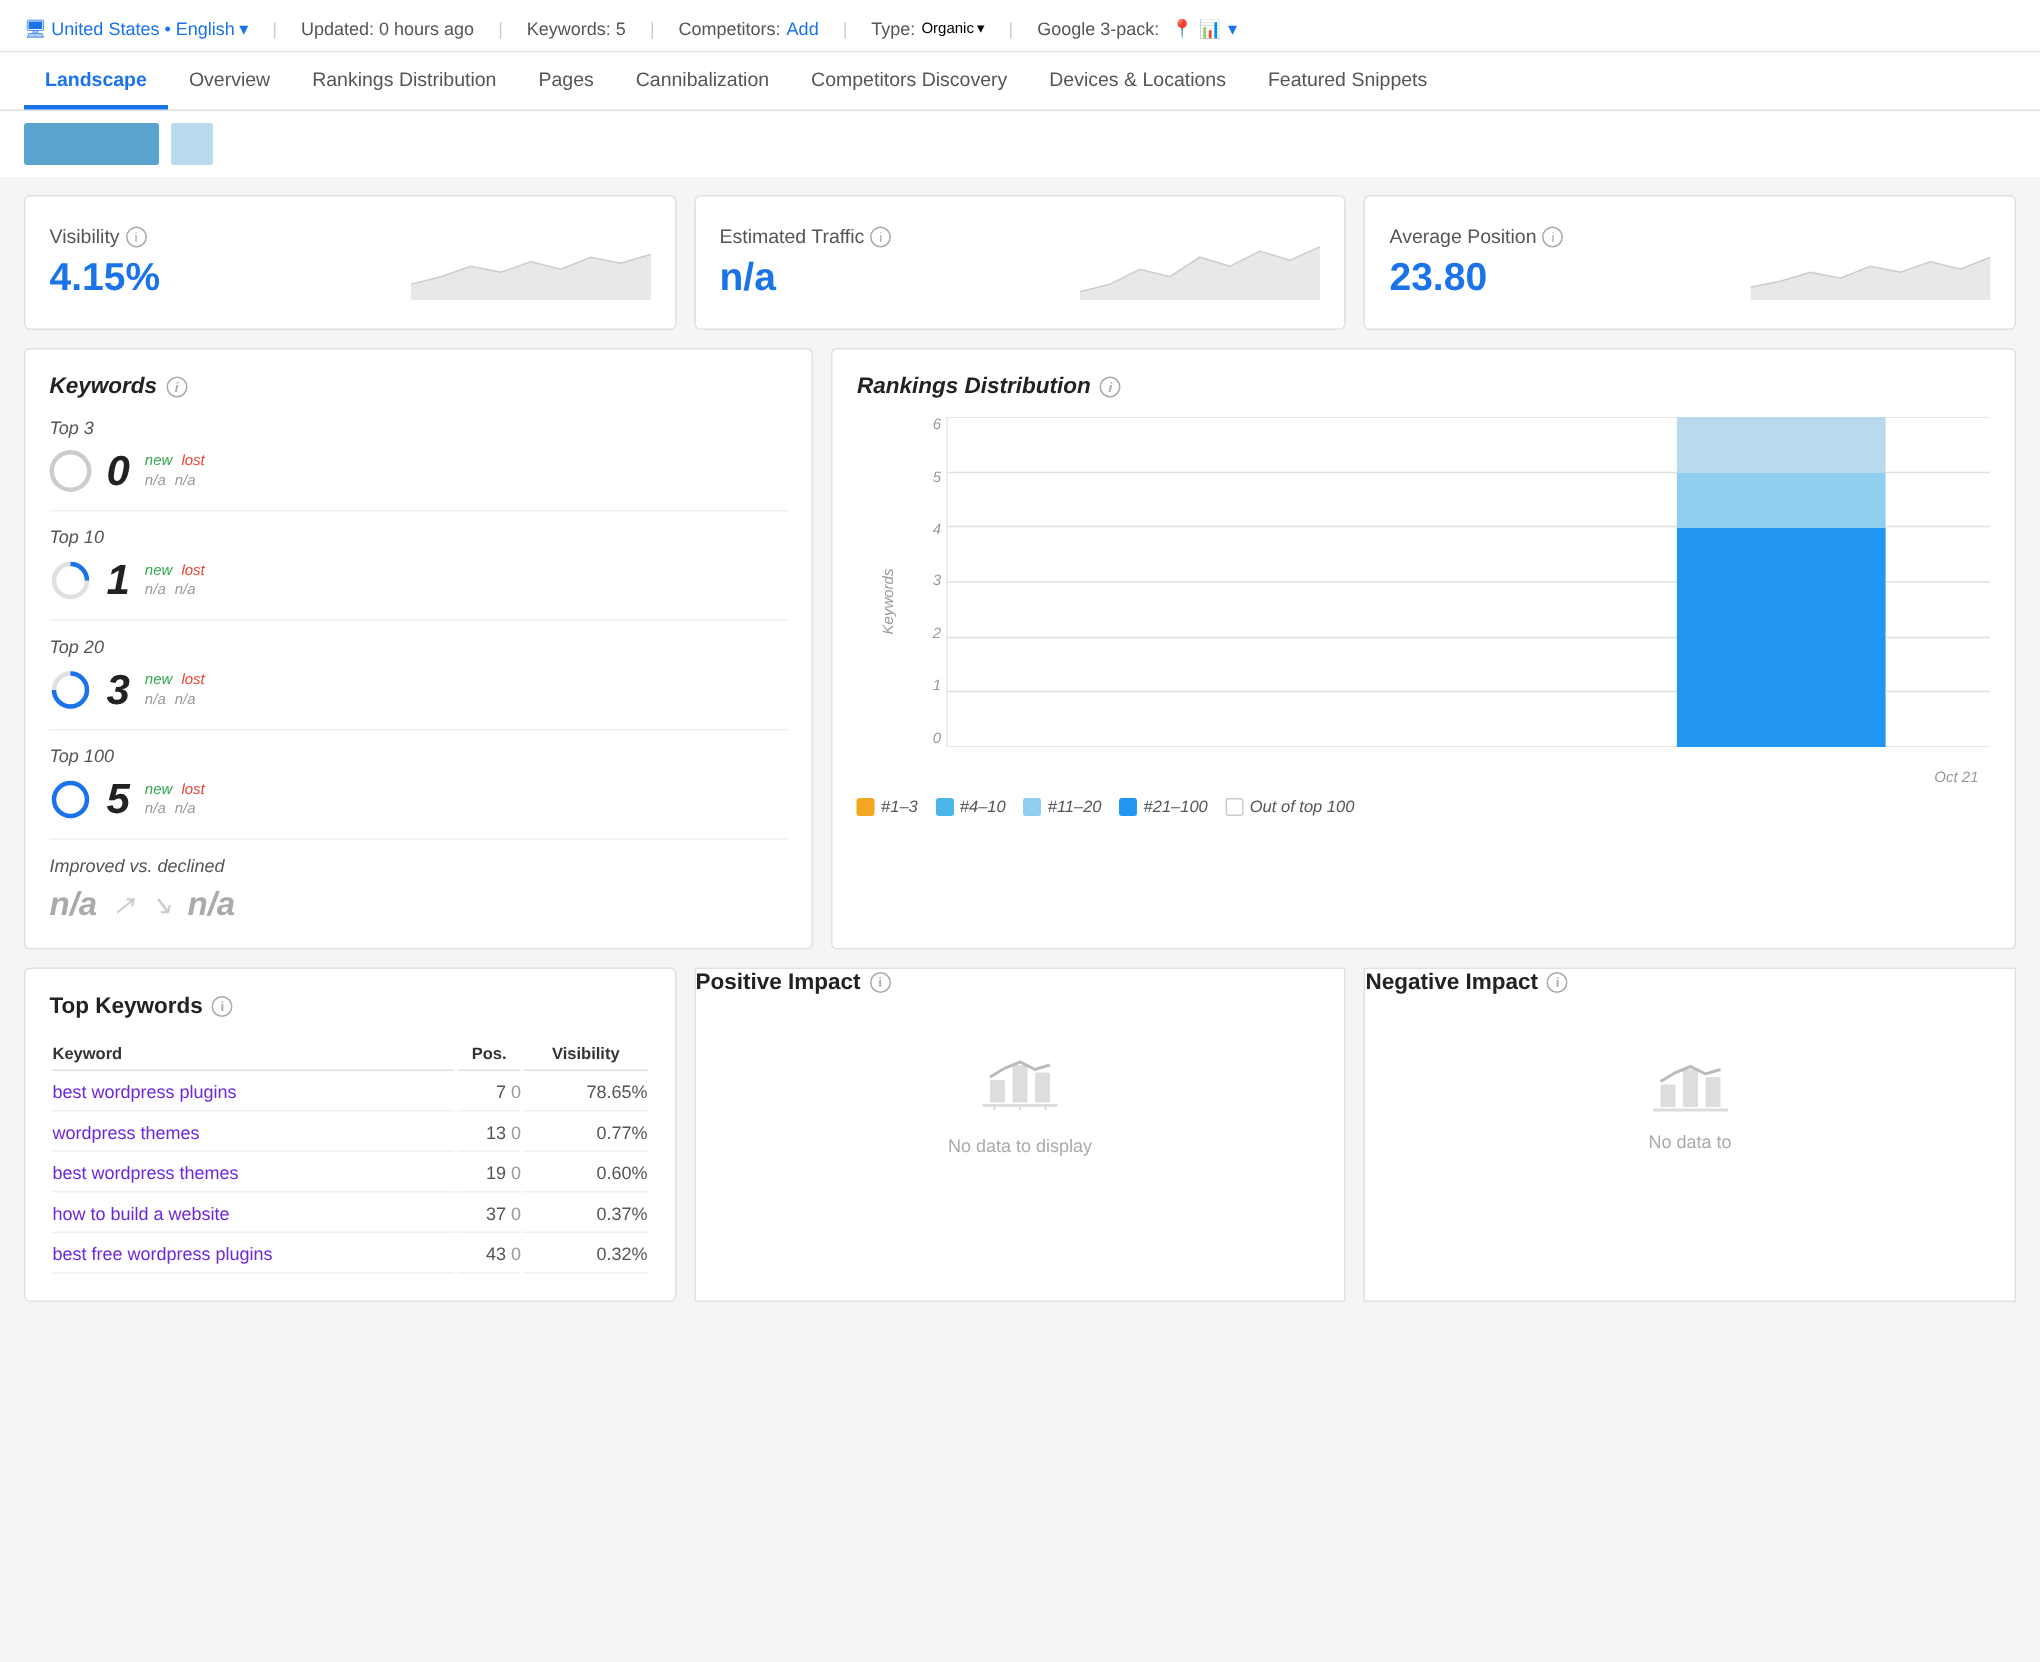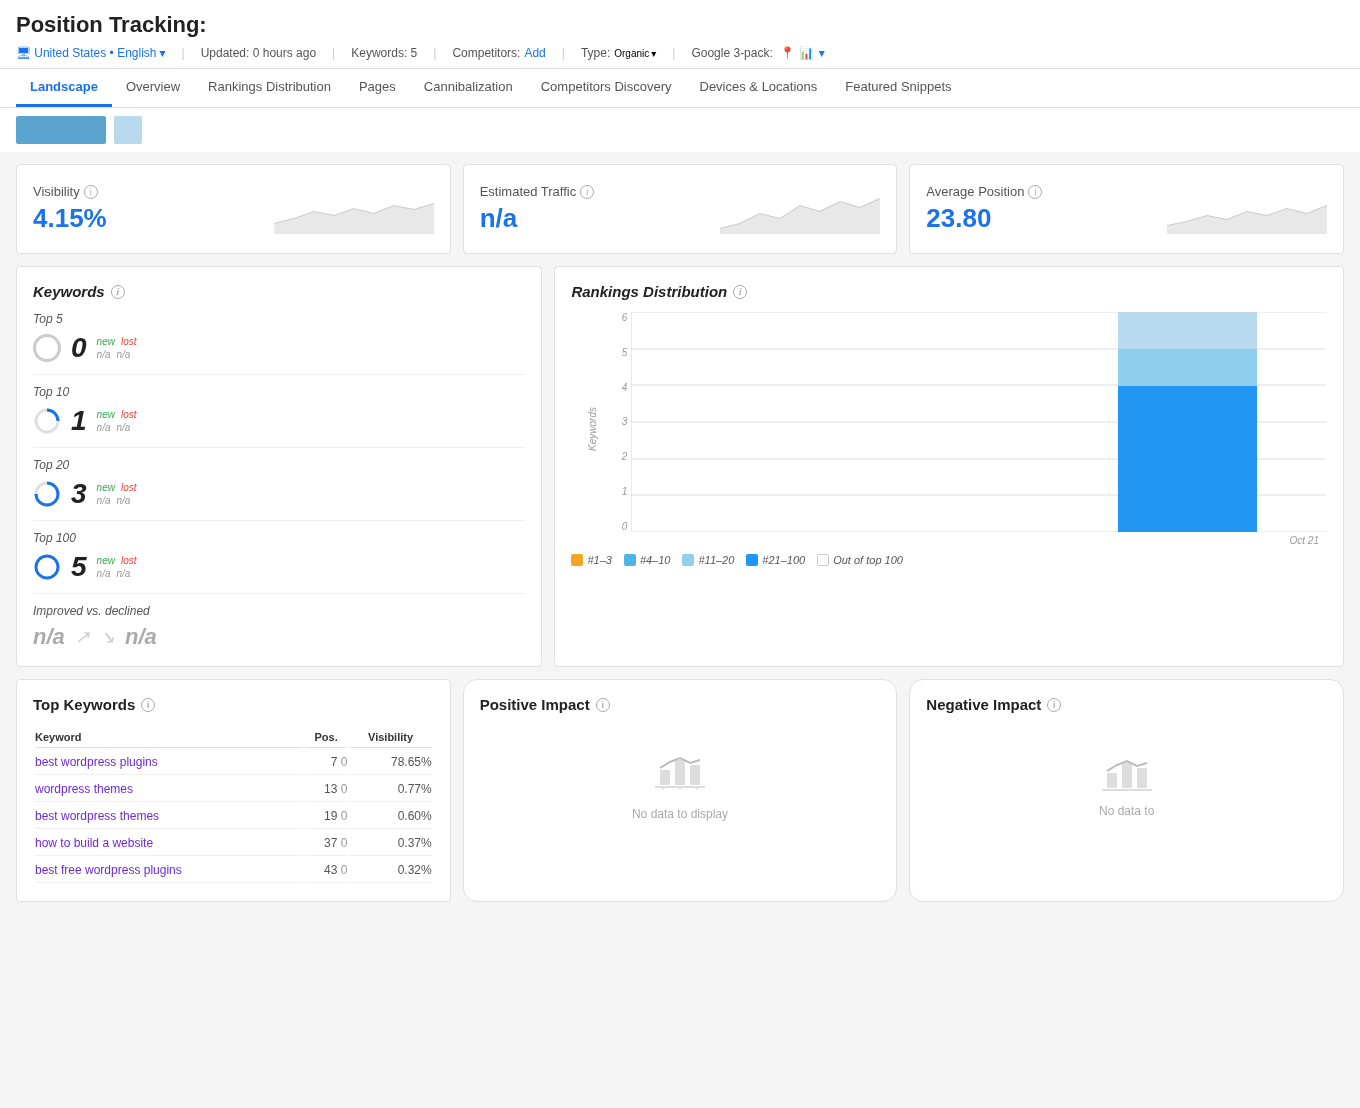--- a/index.html
+++ b/index.html
@@ -46,50 +46,49 @@
     .keyword-badges { display: flex; flex-direction: column; gap: 2px; font-size: 10px; color: #999; }
     .badge-row { display: flex; gap: 6px; }
     .improved-section { margin-top: 8px; }
     .improved-label { font-size: 12px; color: #555; margin-bottom: 6px; }
     .improved-row { display: flex; align-items: center; gap: 10px; }
     .improved-value { font-size: 22px; font-weight: bold; color: #aaa; }
     .arrow-icon { color: #ccc; font-size: 18px; }
 
     
     .rankings-card { background: #fff; border: 1px solid #e0e0e0; border-radius: 4px; padding: 16px; }
-    .chart-x-label { text-align: right; font-size: 10px; color: #999; margin-top: 0; padding-right: 8px; }
+    .chart-x-label { text-align: right; font-size: 10px; color: #999; margin-top: 12px; padding-right: 8px; }
     .chart-legend { display: flex; flex-wrap: wrap; gap: 12px; margin-top: 8px; }
     .legend-item { display: flex; align-items: center; gap: 4px; font-size: 11px; color: #555; }
     .legend-box { width: 12px; height: 12px; border-radius: 2px; }
     .legend-box-outline { width: 12px; height: 12px; border-radius: 2px; border: 1px solid #ccc; background: #fff; }
 
     
     .bottom-row { display: grid; grid-template-columns: 1fr 1fr 1fr; gap: 12px; }
     .top-keywords-card { background: #fff; border: 1px solid #e0e0e0; border-radius: 4px; padding: 16px; }
-    .impact-card { background: #fff; border: 1px solid #e0e0e0; border-radius: 14px; padding: 16px; }
+    .impact-card { background: #fff; border: 1px solid #e0e0e0; border-radius: 0; padding: 0; }
 
     .kw-table { width: 100%; margin-top: 8px; }
     .kw-table th { text-align: left; font-size: 11px; font-weight: bold; color: #333; padding: 4px 0; border-bottom: 1px solid #e0e0e0; }
     .kw-table th:not(:first-child) { text-align: center; }
     .kw-table td { padding: 5px 0; font-size: 12px; border-bottom: 1px solid #f0f0f0; }
     .kw-table td:not(:first-child) { text-align: right; color: #555; }
     .kw-link { color: #6d28d9; text-decoration: none; cursor: pointer; }
 
     .no-data-area { display: flex; flex-direction: column; align-items: center; justify-content: center; height: 120px; color: #aaa; font-size: 12px; gap: 8px; }
 
     .info-icon { display: inline-flex; align-items: center; justify-content: center; width: 14px; height: 14px; border-radius: 50%; border: 1px solid #aaa; font-size: 9px; color: #aaa; cursor: default; }
 
     
     .sparkline { fill: none; stroke: #ccc; stroke-width: 2; }
   </style>
 </head>
 <body>
 
 <div class="header">
-  <div class="page-title">Position Tracking:</div>
   <div class="toolbar">
     <button class="location-btn">
       <span>🖥</span>
       <span>United States • English</span>
       <span>▾</span>
     </button>
     <span class="toolbar-sep">|</span>
     <span class="toolbar-item">Updated: 0 hours ago</span>
     <span class="toolbar-sep">|</span>
     <span class="toolbar-item">Keywords: 5</span>
@@ -181,21 +180,21 @@
 
   <div class="middle-row">
 
     <div class="keywords-card">
       <div class="card-title">
         <span>Keywords</span>
         <span class="info-icon">i</span>
       </div>
 
       <div class="keyword-section">
-        <div class="keyword-section-label">Top 5</div>
+        <div class="keyword-section-label">Top 3</div>
         <div class="keyword-row">
           <div class="keyword-circle" style="border-color:#ccc;">
           </div>
           <div class="keyword-number">0</div>
           <div class="keyword-badges">
             <div class="badge-row">
                 <span style="color:#34a853;font-size:10px;">new</span>
                 <span style="color:#ea4335;font-size:10px;">lost</span>
               </div>
             <div class="badge-row">

